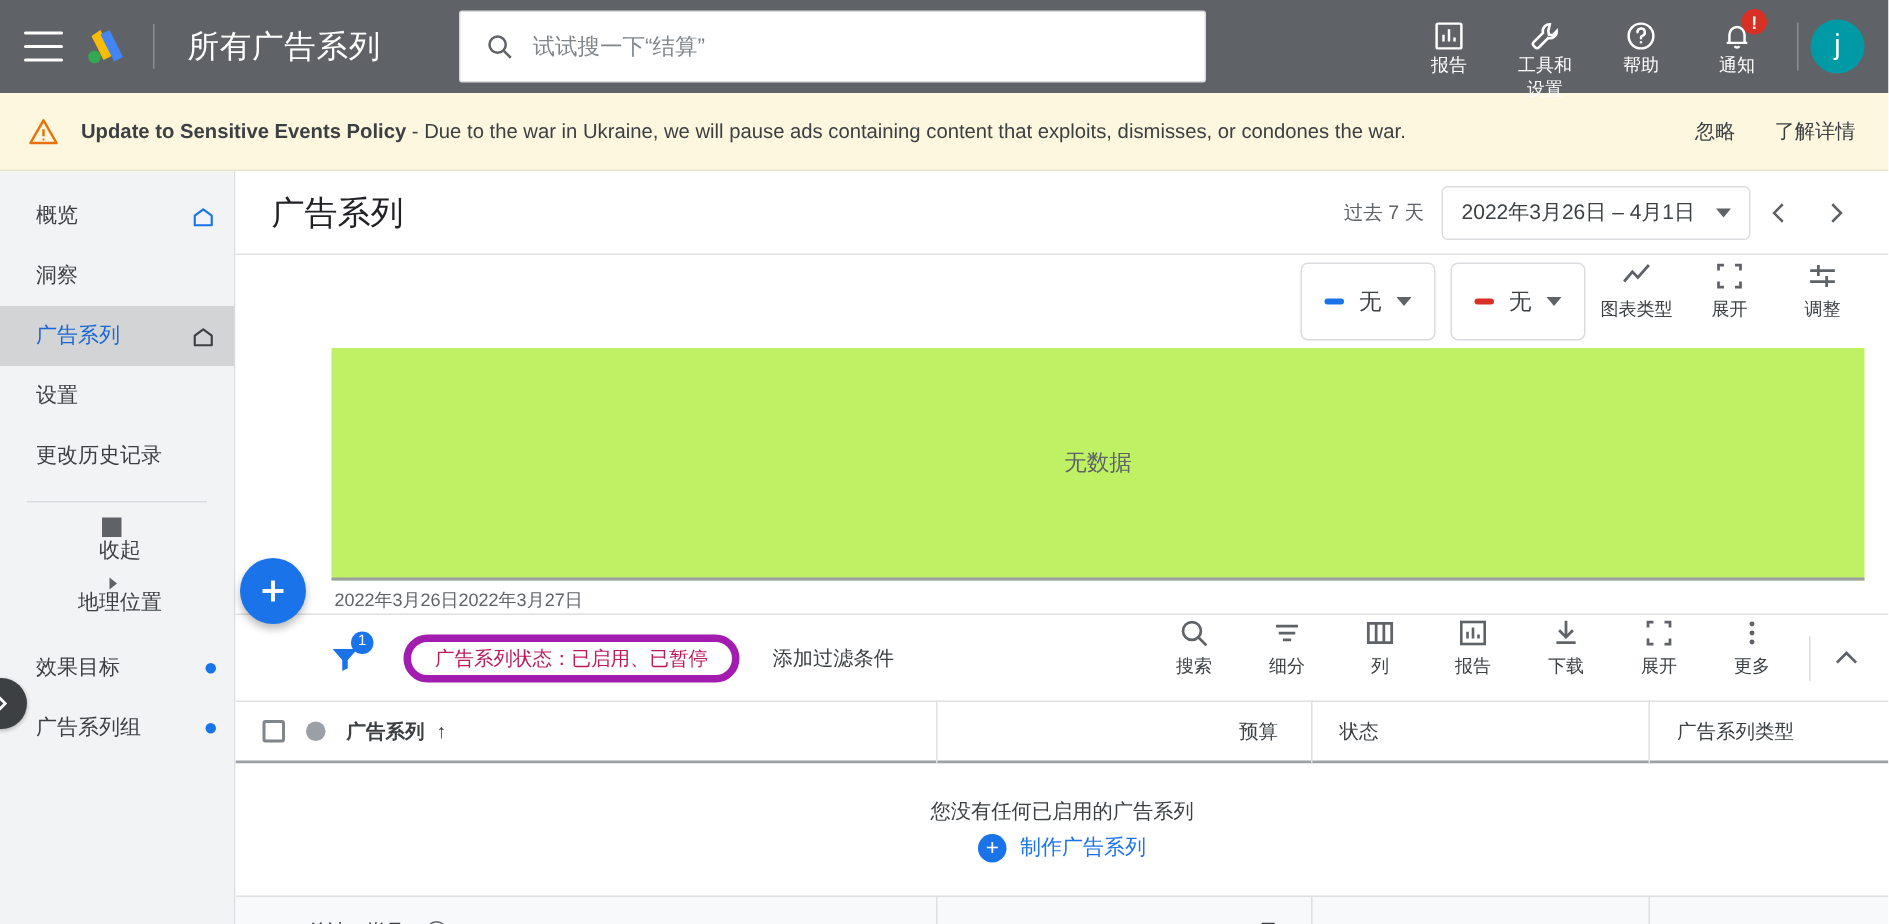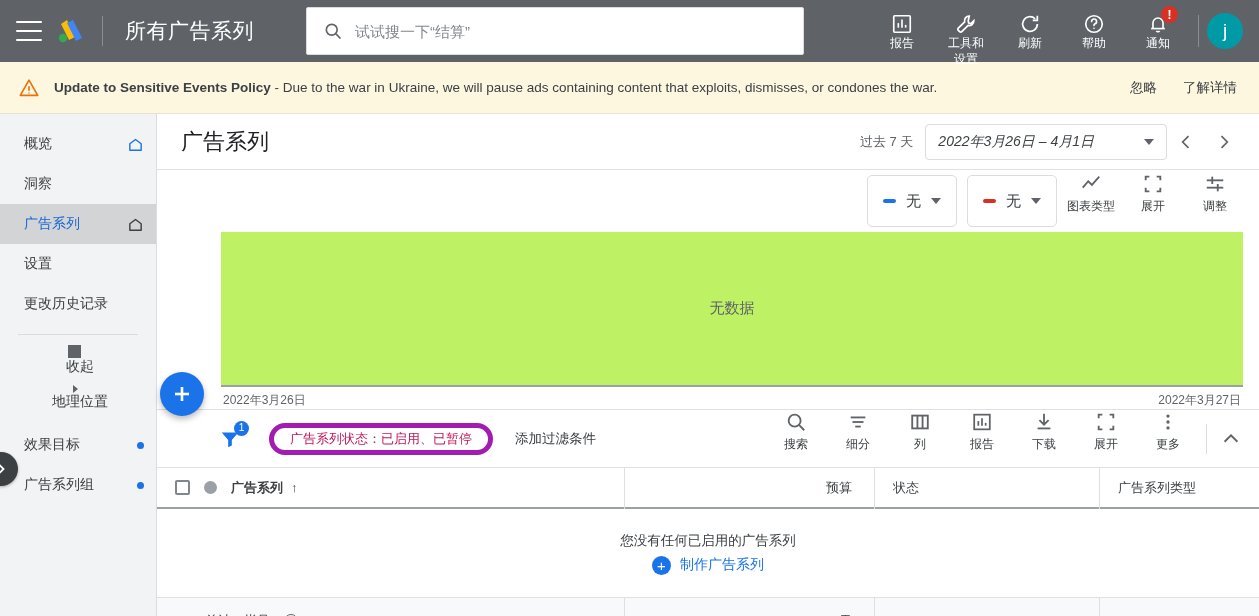--- a/index.html
+++ b/index.html
@@ -94,21 +94,21 @@
   
   .content { flex: 1; background: #fff; position: relative; overflow: hidden; }
 
   .page-head { height: 56px; display: flex; align-items: center; padding: 0 16px 0 24px;
     border-bottom: 1px solid #e0e0e0; background: #fff; }
   .page-title { font-size: 22px; color: #202124; }
   .daterange { margin-left: auto; display: flex; align-items: center; gap: 0; }
   .dr-label { font-size: 13px; color: #5f6368; margin-right: 12px; }
   .dr-select {
     height: 36px; border: 1px solid #dadce0; border-radius: 4px; display: flex; align-items: center;
-    padding: 0 12px; font-size: 14px; color: #3c4043; gap: 50px; cursor: pointer; background: #fff; font-style: italic;
+    padding: 0 12px; font-size: 14px; color: #3c4043; gap: 14px; cursor: pointer; background: #fff;
   }
   .caret { width: 0; height: 0; border-left: 5px solid transparent; border-right: 5px solid transparent;
     border-top: 6px solid #5f6368; }
   .navarrow { width: 38px; height: 38px; display: flex; align-items: center; justify-content: center;
     color: #5f6368; cursor: pointer; }
 
   
   .chart-panel { background: #fff; padding: 0 16px 0 24px; }
   .chart-tools { height: 62px; display: flex; align-items: center; justify-content: flex-end; gap: 0; }
   .metric-btn {
@@ -120,21 +120,21 @@
   .icon-btn {
     width: 56px; height: 56px; display: flex; flex-direction: column; align-items: center;
     gap: 3px; cursor: pointer; color: #5f6368; margin-left: 6px;
   }
   .icon-btn .cap { font-size: 12px; color: #3c4043; white-space: nowrap; }
 
   .chart-area {
     height: 155px; background: #bef264; margin-left: 40px; border-bottom: 2px solid #9aa0a6;
     display: flex; align-items: center; justify-content: center; color: #5f6368; font-size: 15px;
   }
-  .chart-axis { display: flex; justify-content: space-between; padding: 5px 2px 0 42px;
+  .chart-axis { display: flex; justify-content: flex-start; padding: 5px 2px 0 42px;
     font-size: 12px; color: #5f6368; }
 
   
   .table-toolbar {
     height: 58px; display: flex; align-items: center; padding-left: 56px; padding-right: 8px;
     border-top: 1px solid #e0e0e0; background: #fff;
   }
   .funnel { position: relative; width: 34px; height: 34px; display: flex;
     align-items: center; justify-content: center; cursor: pointer; }
   .funnel .fbadge {
@@ -236,29 +236,20 @@
     <div class="top-item">
       <span>
         <svg width="22" height="22" viewBox="0 0 24 24" fill="none" stroke="#fff" stroke-width="1.9">
           <path d="M15.5 3.5a5 5 0 0 0-5 6.2L3.6 16.6a1.6 1.6 0 0 0 0 2.3l1.5 1.5a1.6 1.6 0 0 0 2.3 0l6.9-6.9a5 5 0 0 0 6.2-5l-3 3-2.6-.5-.5-2.6z"></path>
         </svg>
       </span>
       <span class="lbl">工具和</span>
       <span class="lbl2">设置</span>
     </div>
 
-    <div class="top-item">
-      <span>
-        <svg width="22" height="22" viewBox="0 0 24 24" fill="none" stroke="#fff" stroke-width="1.9">
-          <path d="M20 12a8 8 0 1 1-2.4-5.7"></path>
-            <polyline points="20,3 20,8 15,8"></polyline>
-        </svg>
-      </span>
-      <span class="lbl">刷新</span>
-    </div>
 
     <div class="top-item">
       <span>
         <svg width="22" height="22" viewBox="0 0 24 24" fill="none" stroke="#fff" stroke-width="1.8">
           <circle cx="12" cy="12" r="9"></circle>
           <path d="M9.4 9.2a2.7 2.7 0 1 1 3.4 2.7c-.6.2-.8.7-.8 1.3v.4" stroke-linecap="round"></path>
           <circle cx="12" cy="16.6" r=".9" fill="#fff" stroke="none"></circle>
         </svg>
       </span>
       <span class="lbl">帮助</span>

